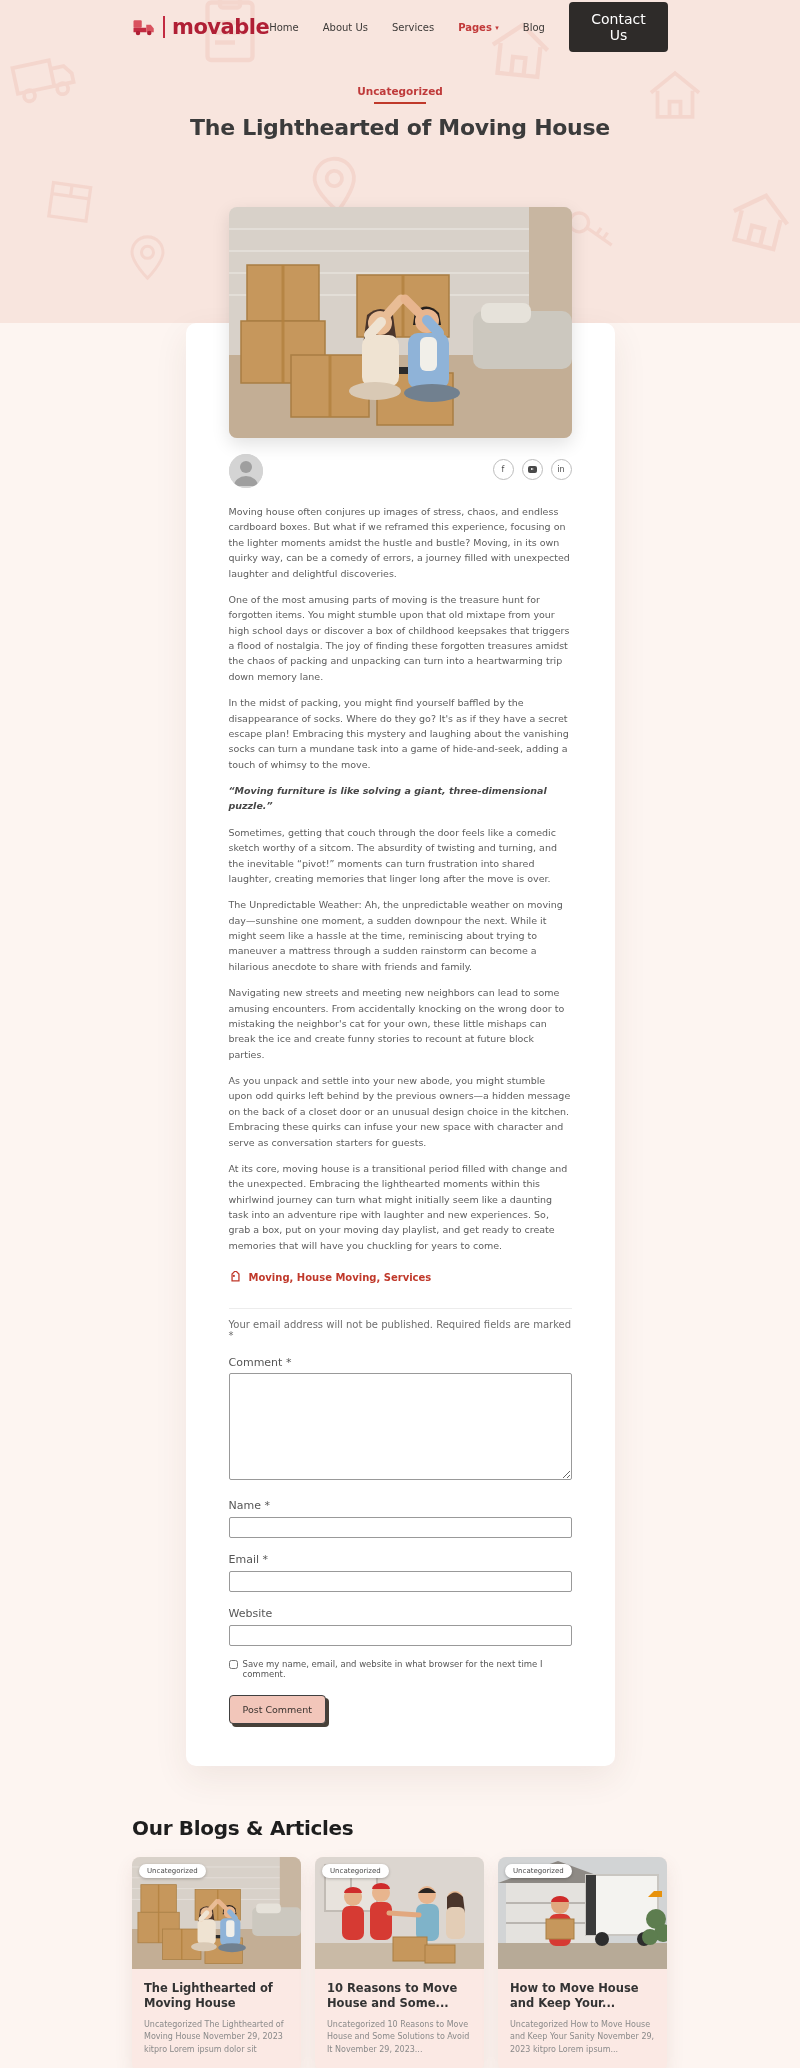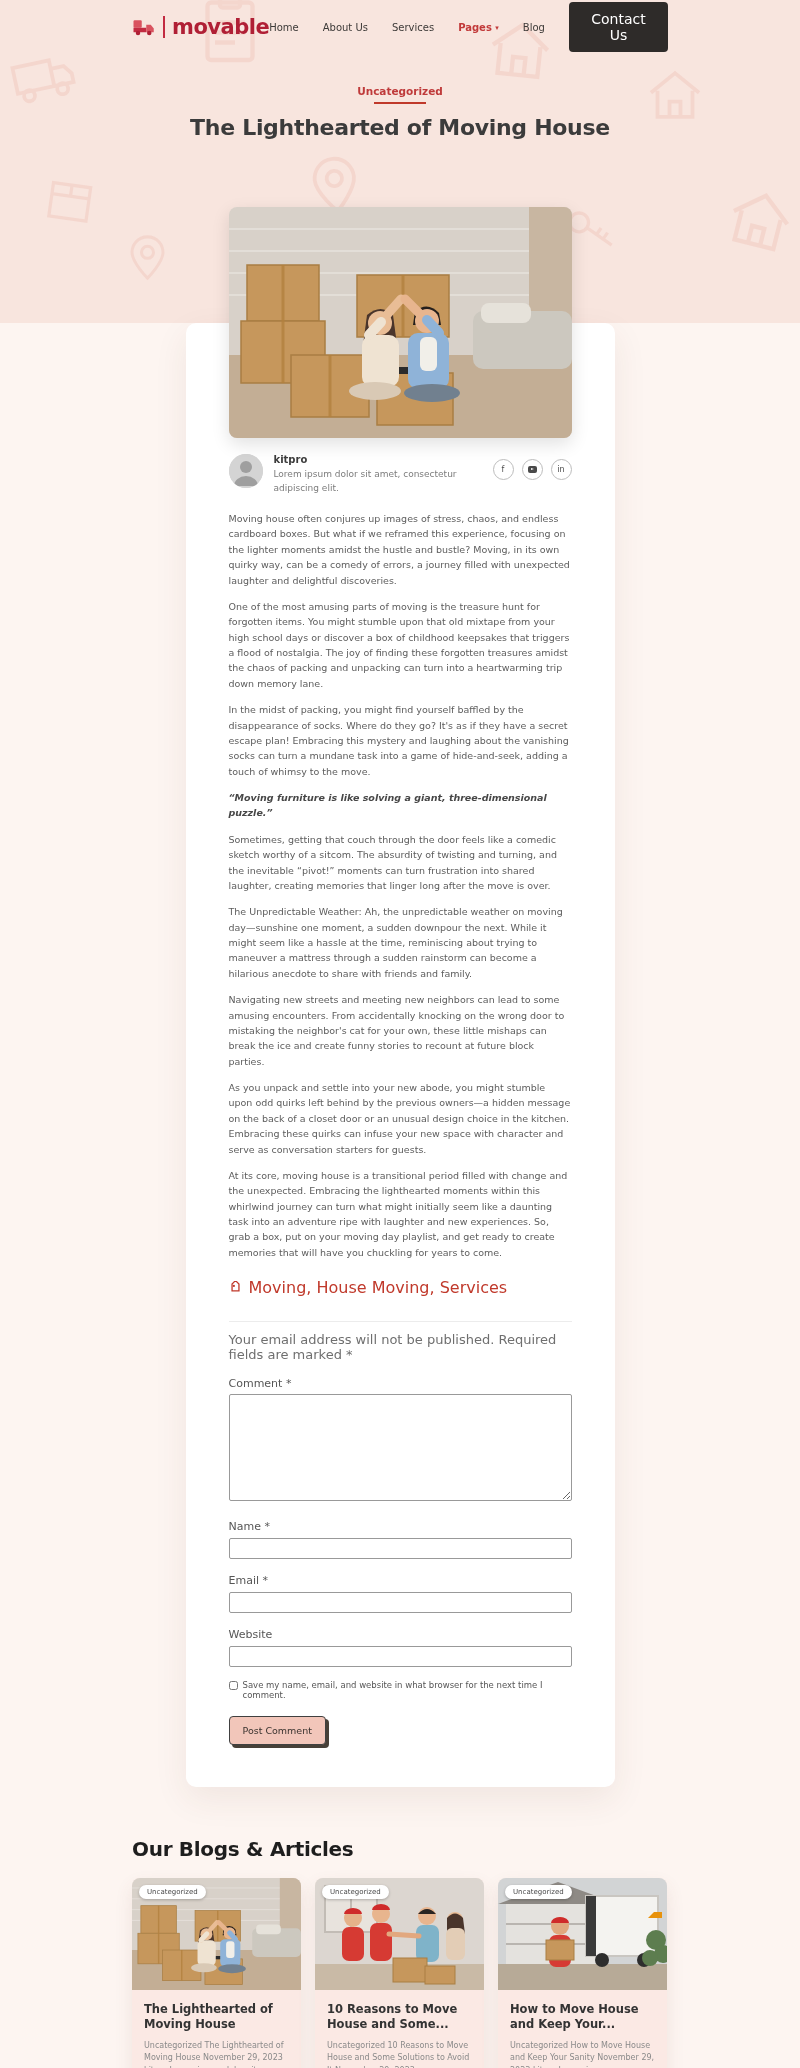--- a/index.html
+++ b/index.html
@@ -68,25 +68,25 @@
     width: 21px; height: 21px; border-radius: 50%; border: 1px solid #bdbdbd;
     display: flex; align-items: center; justify-content: center;
     font-size: 8px; color: #4a4a4a; cursor: pointer; background: #fff;
   }
   .yt-shape { width: 9px; height: 7px; background: #4a4a4a; border-radius: 2px; position: relative; }
   .yt-shape::after { content: ""; position: absolute; left: 3px; top: 2px; border-left: 3px solid #fff; border-top: 1.5px solid transparent; border-bottom: 1.5px solid transparent; }
   .paragraphs { margin-top: 16px; }
   .paragraphs p { font-size: 9.5px; line-height: 1.62; color: #5d5d5d; margin-bottom: 11px; }
   .paragraphs p.quote { font-weight: bold; font-style: italic; color: #474747; }
   .tags-row { display: flex; align-items: center; gap: 7px; margin-top: 18px; }
-  .tags-text { font-size: 16px; font-weight: normal; color: #c0392b; cursor: pointer; }
+  .tags-text { font-size: 10px; font-weight: bold; color: #c0392b; cursor: pointer; }
   .card-divider { border: none; border-top: 1px solid #ececec; margin: 24px 0 0; }
   
   .reply-heading { font-size: 19px; font-weight: bold; color: #2e2e2e; margin-top: 26px; letter-spacing: -0.2px; }
-  .reply-note { font-size: 13px; color: #6f6f6f; margin-top: 10px; }
+  .reply-note { font-size: 10px; color: #6f6f6f; margin-top: 10px; }
   .field-label { display: block; font-size: 11px; color: #565656; margin: 15px 0 4px; }
   .comment-textarea {
     width: 100%; height: 107px; border: 1px solid #999; border-radius: 2px;
     resize: vertical; font-family: inherit; font-size: 10px; padding: 6px;
     background: #fff;
   }
   .text-input {
     width: 100%; height: 21px; border: 1px solid #999; border-radius: 2px;
     font-family: inherit; font-size: 10px; padding: 0 6px; background: #fff;
   }
@@ -344,24 +344,20 @@
     <svg class="hero-photo" viewBox="0 0 343 231">
         <use href="#scene-couple"></use>
       </svg>
 
     <div class="card-flow">
 
       <div class="author-row">
         <svg class="avatar" viewBox="0 0 34 34">
             <use href="#sym-person"></use>
           </svg>
-        <div>
-          <div class="author-name">kitpro</div>
-          <div class="author-bio">Lorem ipsum dolor sit amet, consectetur adipiscing elit.</div>
-        </div>
         <div class="author-socials">
           <span class="soc">f</span>
           <span class="soc">
               <span class="yt-shape"></span>
             </span>
           <span class="soc">in</span>
         </div>
       </div>
 
       <div class="paragraphs">

